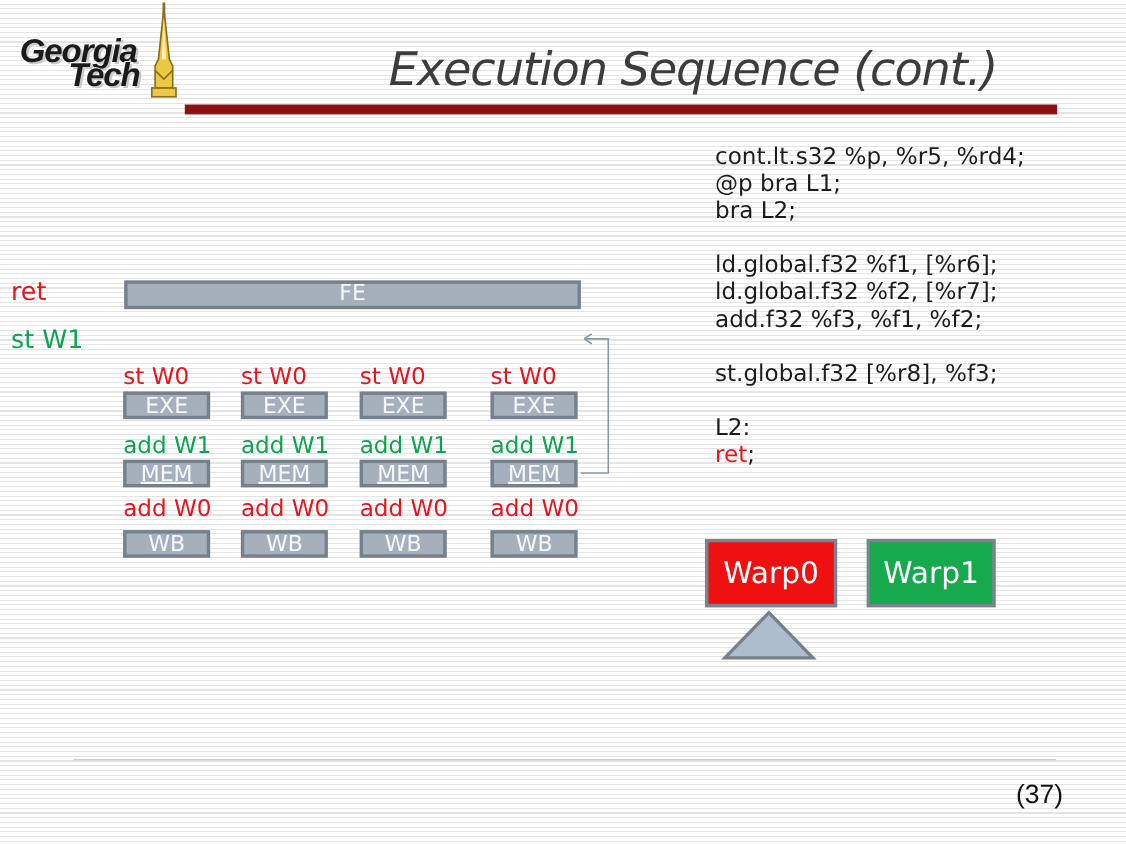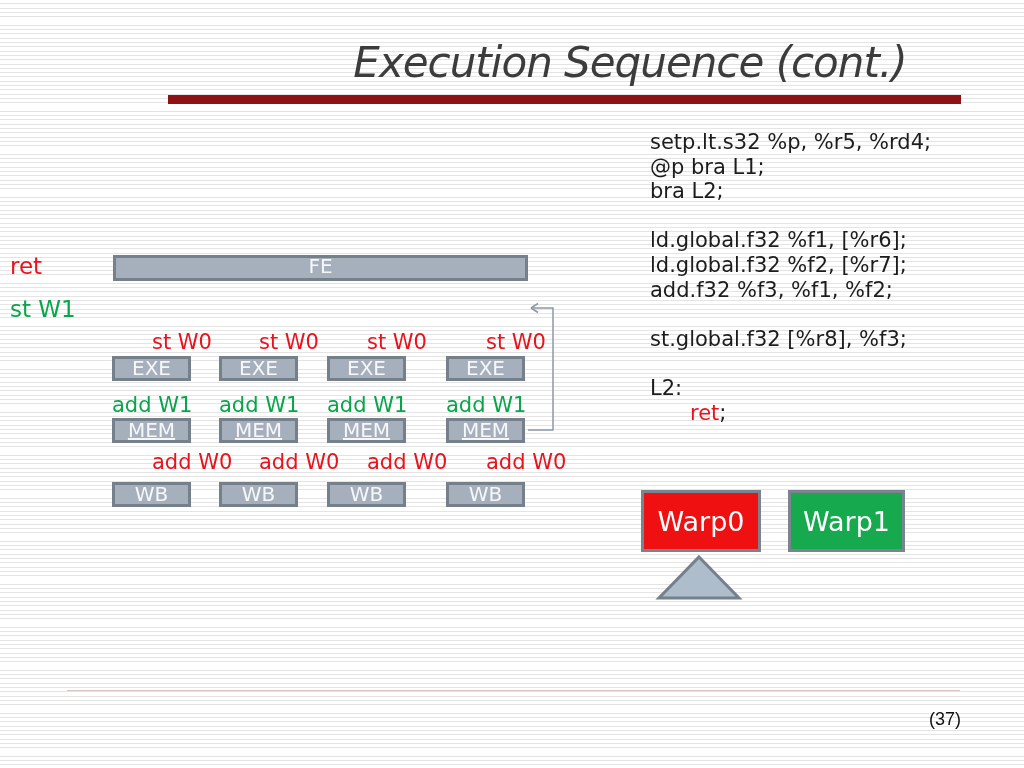--- a/index.html
+++ b/index.html
@@ -36,21 +36,21 @@
     color:#f5f7f9;font-size:20px;text-align:center;line-height:17px;
   }
   .bar-fe{top:255px;}
   .bar-de{top:297px;}
   .side-label{position:absolute;left:10px;font-size:23px;white-space:nowrap;}
   .lbl-ret{top:253px;color:#e8131c;}
   .lbl-stw1{top:296px;color:#0aa44c;}
   .pcol{position:absolute;top:331px;width:92px;}
   .c0{left:112px;} .c1{left:219px;} .c2{left:327px;} .c3{left:446px;}
   .plabel{font-size:21px;line-height:23px;white-space:nowrap;}
-  .red{color:#e8131c;margin-left:40px;} .green{color:#0aa44c;}
+  .red{color:#e8131c;} .green{color:#0aa44c;}
   .pbox{
     width:79px;height:25px;box-sizing:border-box;
     background:#a6b0bd;border:3px solid #76808b;
     color:#f5f7f9;font-size:20px;text-align:center;line-height:19px;
   }
   .m-exe{margin-top:2px;} .lbl-mid{margin-top:13px;} .m-mem{margin-top:1px;text-decoration:underline;}
   .lbl-bot{margin-top:8px;} .m-wb{margin-top:8px;}
   .connector{position:absolute;left:520px;top:298px;}
   
   .code{
@@ -64,28 +64,39 @@
     border:3px solid #7b848e;color:#ffffff;font-size:27px;
     display:flex;align-items:center;justify-content:center;
   }
   .warp0{left:641px;width:120px;background:#ef1111;}
   .warp1{left:788px;width:117px;background:#16a94d;}
   .pointer{position:absolute;left:655px;top:554px;}
   
   .footer-rule{position:absolute;left:67px;top:690px;width:893px;height:1px;background:rgba(150,90,80,0.35);}
   .page-num{
     position:absolute;left:900px;top:709px;width:90px;text-align:center;
-    font-family:"Liberation Sans",sans-serif;font-size:18px;color:#111111;
+    font-family:"Liberation Sans",sans-serif;font-size:24px;color:#111111;
   }
 </style>
 </head>
 <body>
 
 <div class="slide">
 
+  <div class="logo">
+    <span class="logo-line logo-l1">Georgia</span>
+    <span class="logo-line logo-l2">Tech</span>
+    <svg class="tower" width="30" height="92" viewBox="0 0 30 92">
+      <line x1="15" y1="0" x2="15" y2="26" stroke="#8a6d1c" stroke-width="2.5"></line>
+      <polygon points="15,6 20,52 23,58 23,78 7,78 7,58 10,52" fill="#edc842" stroke="#8a6d1c" stroke-width="1.5"></polygon>
+      <polygon points="15,14 17,52 13,52" fill="#fdf0b0"></polygon>
+      <rect x="4" y="78" width="22" height="8" fill="#edc842" stroke="#8a6d1c" stroke-width="1.5"></rect>
+      <path d="M7 62 L15 70 L23 62" fill="none" stroke="#8a6d1c" stroke-width="1.5"></path>
+    </svg>
+  </div>
 
   <div class="title">Execution Sequence (cont.)</div>
   <div class="title-rule"></div>
 
   <div class="side-label lbl-ret">ret</div>
   <div class="side-label lbl-stw1">st W1</div>
 
   <div class="stage-bar bar-fe">FE</div>
 
   <svg class="connector" width="45" height="142" viewBox="0 0 45 142">
@@ -120,21 +131,21 @@
   <div class="pcol c3">
     <div class="plabel red">st W0</div>
     <div class="pbox m-exe">EXE</div>
     <div class="plabel green lbl-mid">add W1</div>
     <div class="pbox m-mem">MEM</div>
     <div class="plabel red lbl-bot">add W0</div>
     <div class="pbox m-wb">WB</div>
   </div>
 
   <div class="code">
-    <div class="line"><span>setp.lt.s32 %p, %r5, %rd4;</span><span class="red"></span><span></span></div>
+    <div class="line"><span>cont.lt.s32 %p, %r5, %rd4;</span><span class="red"></span><span></span></div>
     <div class="line"><span>@p bra L1;</span><span class="red"></span><span></span></div>
     <div class="line"><span>bra L2;</span><span class="red"></span><span></span></div>
     <div class="line"><span></span><span class="red"></span><span></span></div>
     <div class="line"><span>ld.global.f32 %f1, [%r6];</span><span class="red"></span><span></span></div>
     <div class="line"><span>ld.global.f32 %f2, [%r7];</span><span class="red"></span><span></span></div>
     <div class="line"><span>add.f32 %f3, %f1, %f2;</span><span class="red"></span><span></span></div>
     <div class="line"><span></span><span class="red"></span><span></span></div>
     <div class="line"><span>st.global.f32 [%r8], %f3;</span><span class="red"></span><span></span></div>
     <div class="line"><span></span><span class="red"></span><span></span></div>
     <div class="line"><span>L2:</span><span class="red"></span><span></span></div>

